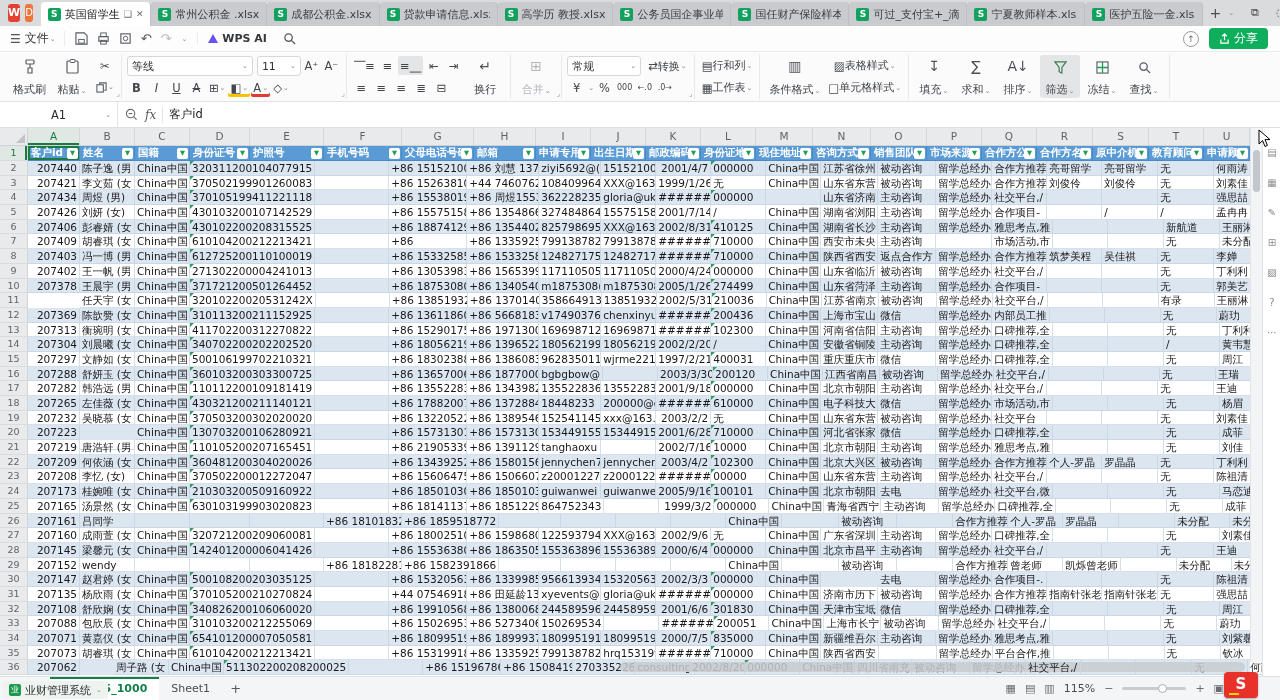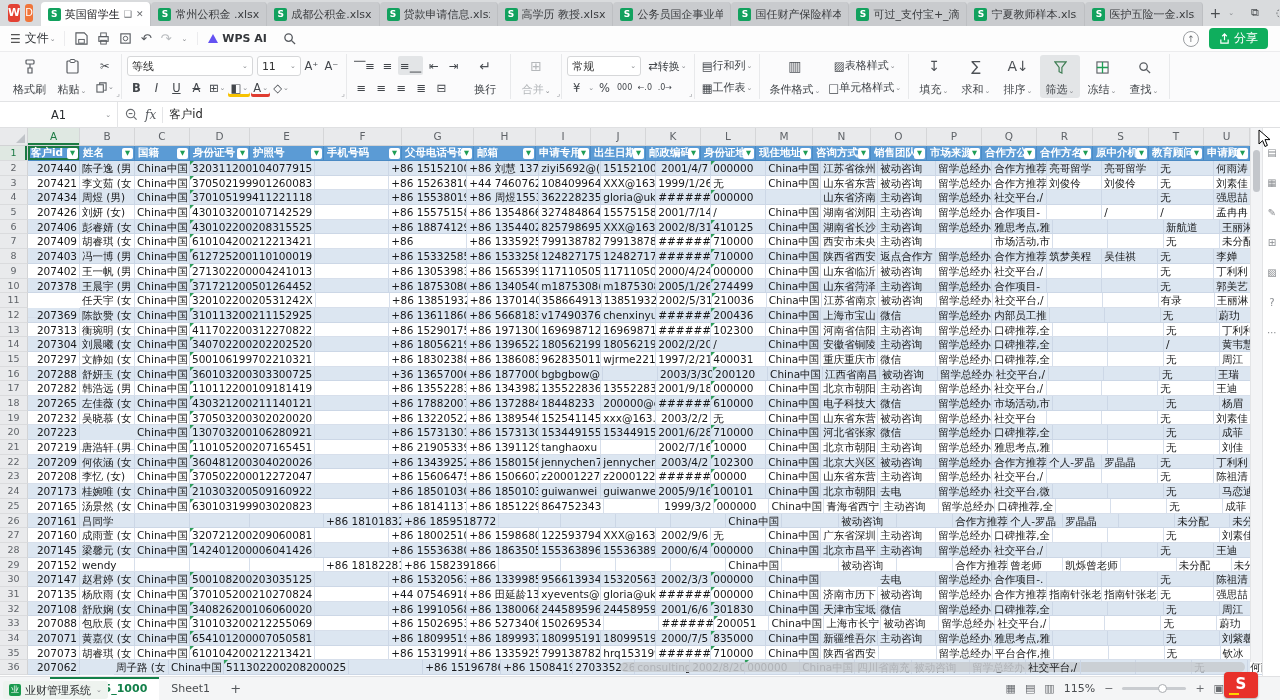--- a/index.html
+++ b/index.html
@@ -867,21 +867,21 @@
         <div class="c" style="flex: 0 0 55px;">周江</div>
         <div class="c" style="flex: 0 0 46px;">未分配</div>
       </div>
       <div class="grow band">
         <div class="gut">16</div>
         <div class="c r" style="flex: 0 0 52px;">207288</div>
         <div class="c" style="flex: 0 0 55px;">舒妍玉 (女</div>
         <div class="c" style="flex: 0 0 55px;">China中国</div>
         <div class="c ovf" style="flex: 0 0 60px;">360103200303300725<span class="tri"></span></div>
         <div class="c" style="flex: 0 0 74px;"></div>
-        <div class="c" style="flex: 0 0 78px;">+36 13657006</div>
+        <div class="c" style="flex: 0 0 78px;">+86 13657006</div>
         <div class="c" style="flex: 0 0 72px;">+86 1877000215</div>
         <div class="c ovf" style="flex: 0 0 62px;">bgbgbow@</div>
         <div class="c" style="flex: 0 0 55px;"></div>
         <div class="c r" style="flex: 0 0 55px;">2003/3/30</div>
         <div class="c" style="flex: 0 0 55px;">200120<span class="tri"></span></div>
         <div class="c" style="flex: 0 0 55px;">China中国</div>
         <div class="c" style="flex: 0 0 57px;">江西省南昌</div>
         <div class="c" style="flex: 0 0 58px;">被动咨询</div>
         <div class="c" style="flex: 0 0 56px;">留学总经办</div>
         <div class="c ovf" style="flex: 0 0 55px;">社交平台,/</div>

